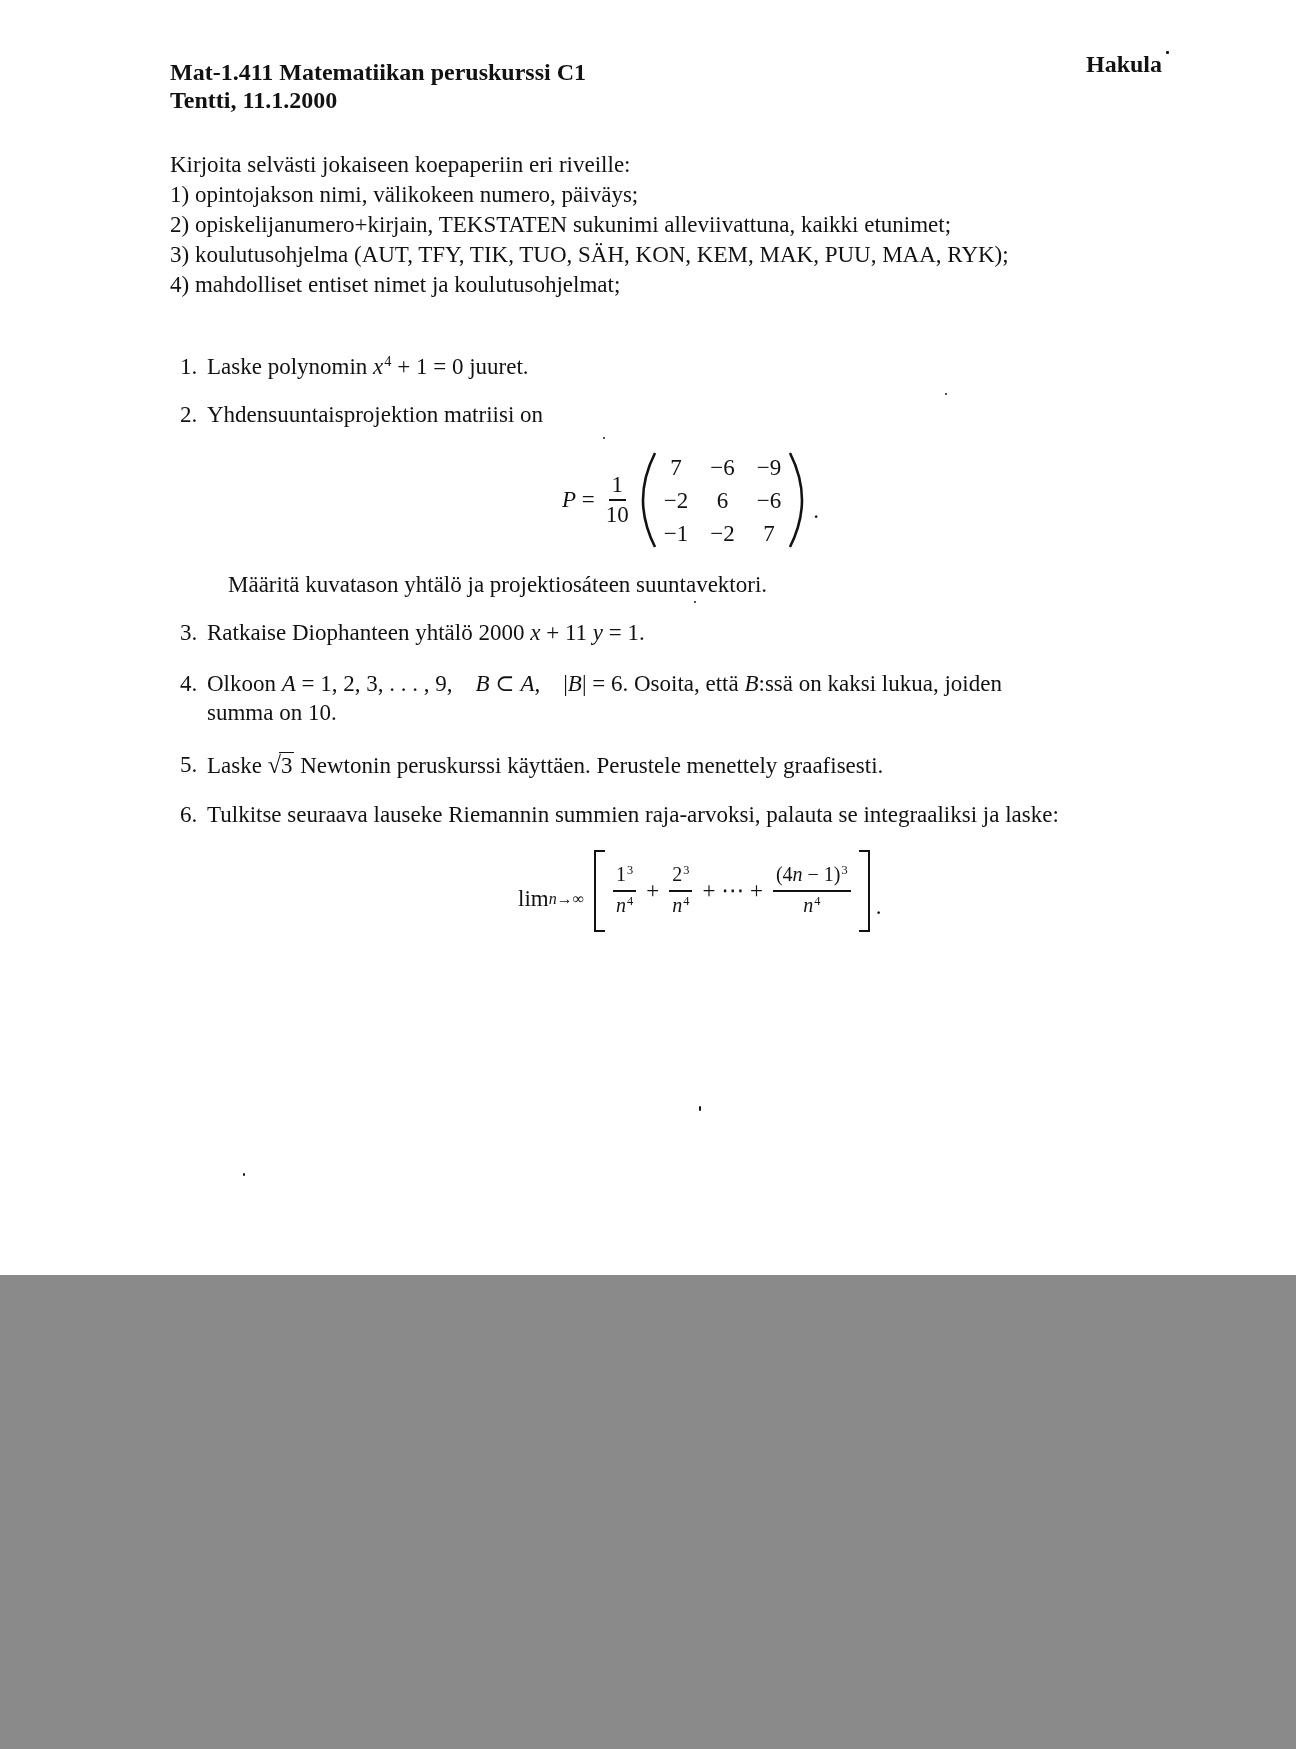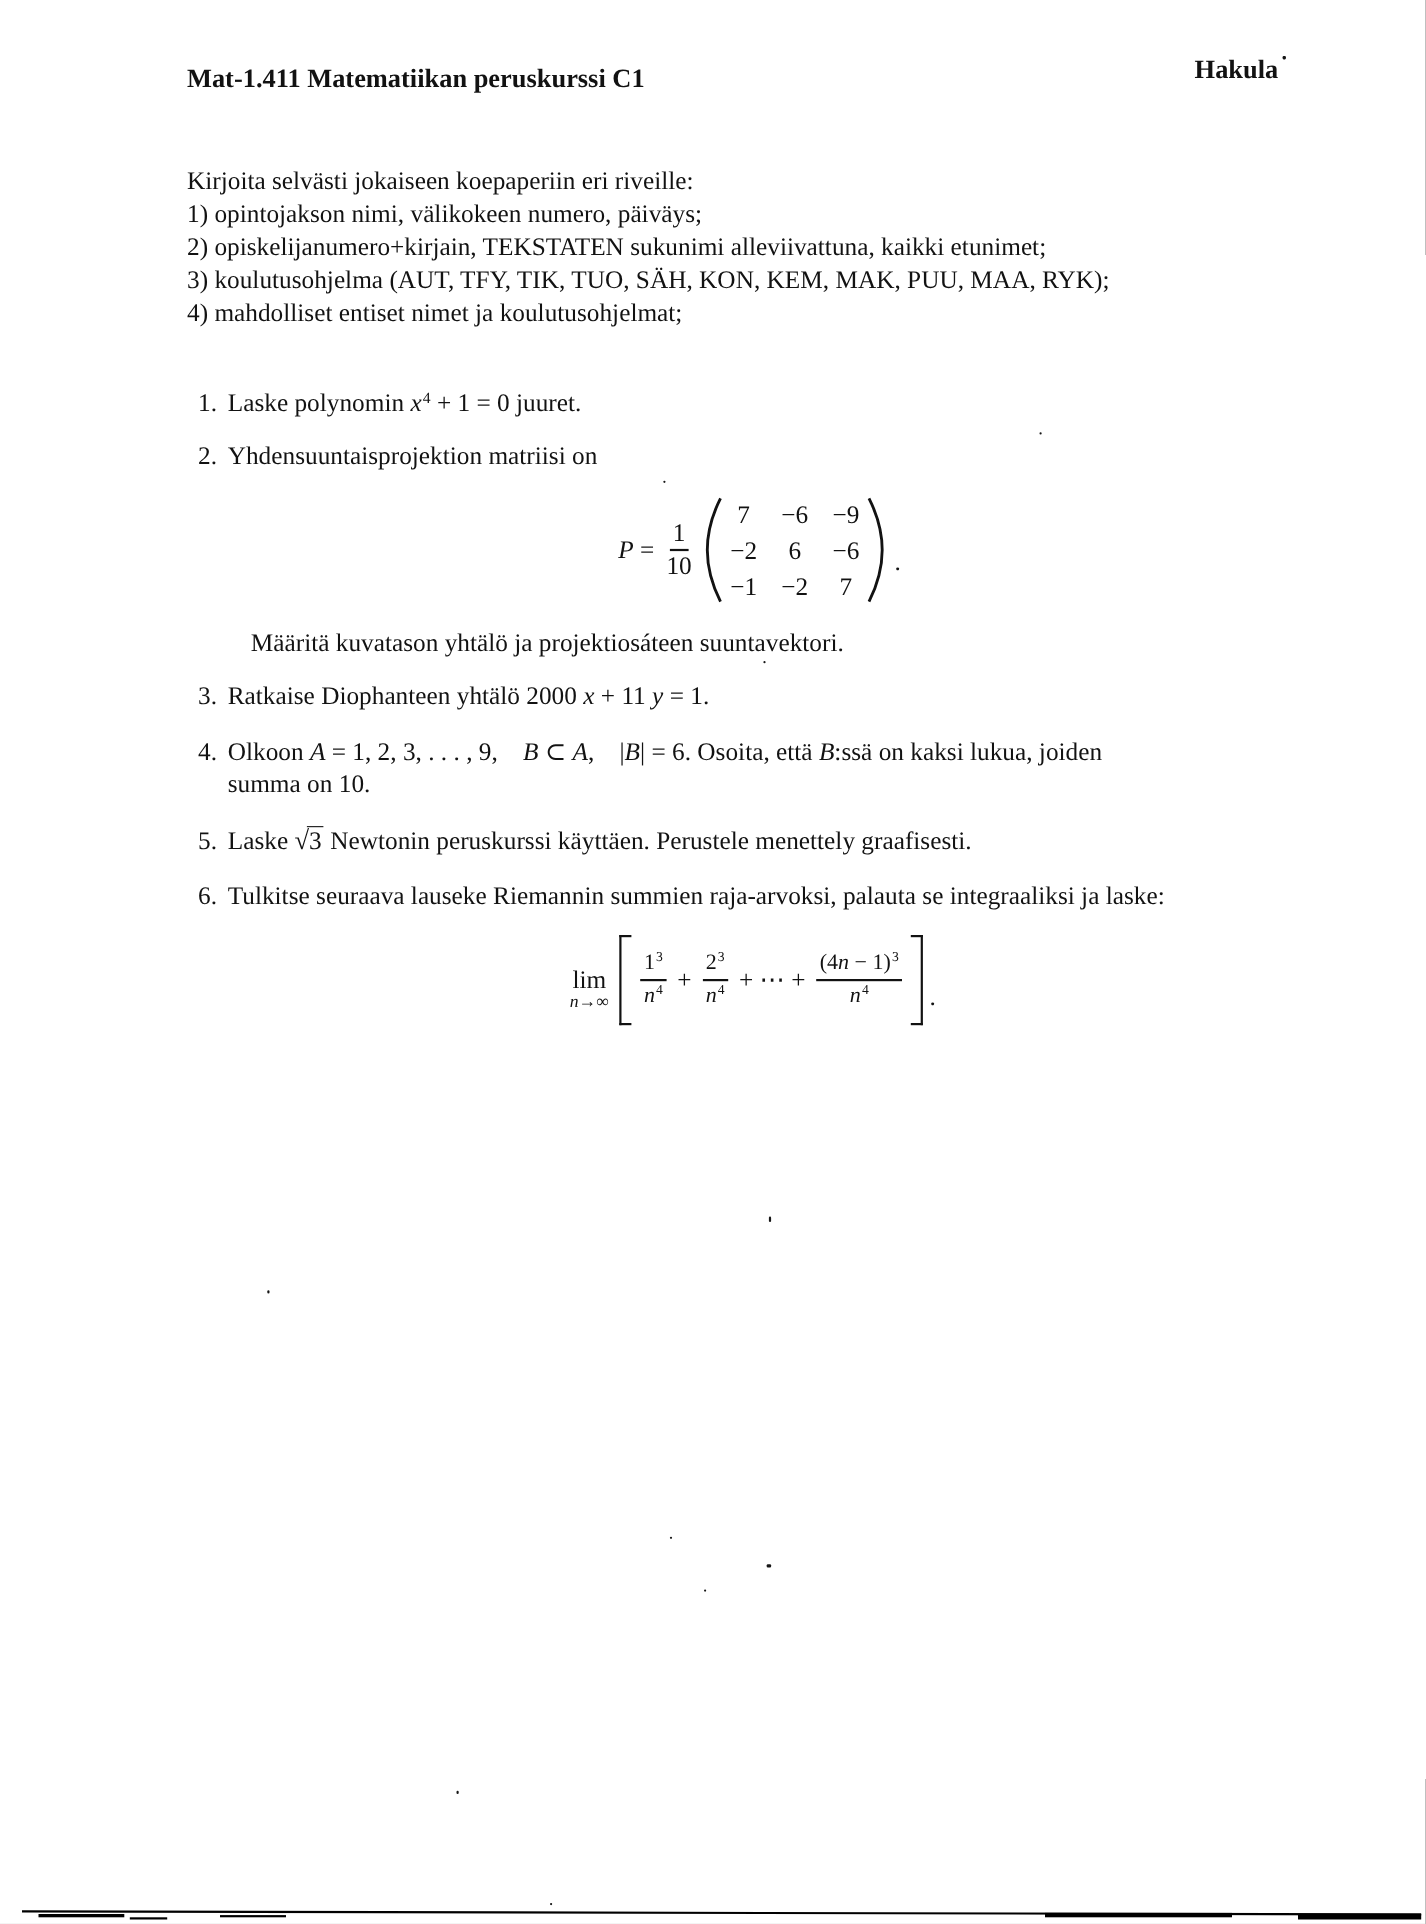--- a/index.html
+++ b/index.html
@@ -1,18 +1,18 @@
 <!DOCTYPE html>
 <html><head>
 <meta charset="utf-8">
 <title>Scanned exam page</title>
 <style>
   html,body { margin:0; padding:0; background:#8a8a8a; }
   .page {
-    position:relative; width:1296px; height:1749px; margin:0 auto;
+    position:relative; width:1296px; height:1275px; margin:0 auto;
     background:#ffffff; color:#121212; overflow:hidden;
     font-family:"Liberation Serif","DejaVu Serif",serif;
     font-size:23px; line-height:30px;
   }
   .abs { position:absolute; }
   
   .hdr-left { left:170px; top:58px; font-weight:bold; font-size:24px; line-height:28px; }
   .hdr-right { left:1086px; top:50px; font-weight:bold; font-size:24px; line-height:28px; }
   
   .instr { left:170px; top:150px; }
@@ -37,40 +37,41 @@
   .frac { display:inline-flex; flex-direction:column; align-items:center; line-height:28px; }
   .frac .num { border-bottom:2px solid #121212; padding:0 3px; text-align:center; }
   .frac .den { padding:0 3px; text-align:center; }
   .mat-coef { margin-right:6px; }
   .mat-grid { display:grid; grid-template-columns:repeat(3,auto); column-gap:22px; row-gap:2px;
               margin:0 4px; justify-items:center; line-height:31px; }
   .paren svg { display:block; }
   .mat-period { align-self:center; margin:22px 0 0 6px; }
   
   .limit-row { left:518px; top:850px; display:flex; align-items:center; }
-  .limop { display:flex; flex-direction:column; align-items:center; margin:16px 10px 0 0; line-height:24px; }
+  .limop { display:flex; align-items:center; margin:16px 10px 0 0; line-height:24px; }
   .limop .sub { font-size:16px; line-height:16px; }
   .bracket { width:9px; height:78px; flex:0 0 9px; }
   .bracket.bl { border-left:2.4px solid #121212; border-top:2.4px solid #121212; border-bottom:2.4px solid #121212; margin-right:8px; }
   .bracket.br { border-right:2.4px solid #121212; border-top:2.4px solid #121212; border-bottom:2.4px solid #121212; margin-left:8px; }
   .lfrac { font-size:20px; line-height:26px; }
   .sep { margin:0 10px; }
   .lim-period { align-self:flex-end; margin:0 0 10px 6px; }
   
   .speck { position:absolute; background:#161616; width:3px; height:3px; border-radius:1px; }
   .bottom-line { position:absolute; left:20px; top:1738px; width:1272px; height:2px; background:#000; transform:rotate(0.12deg); }
   .blob { position:absolute; background:#000; }
 </style>
 </head>
 <body>
 
 <div class="page">
 
   <div class="abs hdr-left">
     <div>Mat-1.411 Matematiikan peruskurssi C1</div>
+    <div>Tentti, 11.1.2000</div>
   </div>
   <div class="abs hdr-right">Hakula</div>
 
   <div class="abs instr">
     <div>Kirjoita selvästi jokaiseen koepaperiin eri riveille:</div>
     <div>1) opintojakson nimi, välikokeen numero, päiväys;</div>
     <div>2) opiskelijanumero+kirjain, TEKSTATEN sukunimi alleviivattuna, kaikki etunimet;</div>
     <div>3) koulutusohjelma (AUT, TFY, TIK, TUO, SÄH, KON, KEM, MAK, PUU, MAA, RYK);</div>
     <div>4) mahdolliset entiset nimet ja koulutusohjelmat;</div>
   </div>

